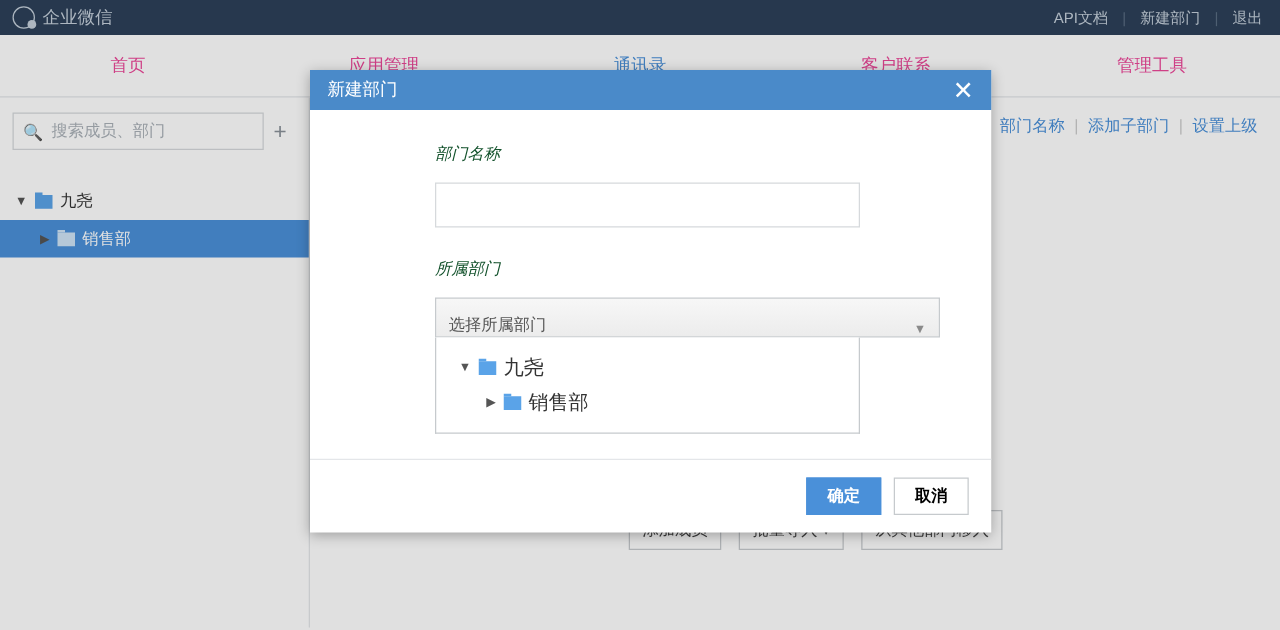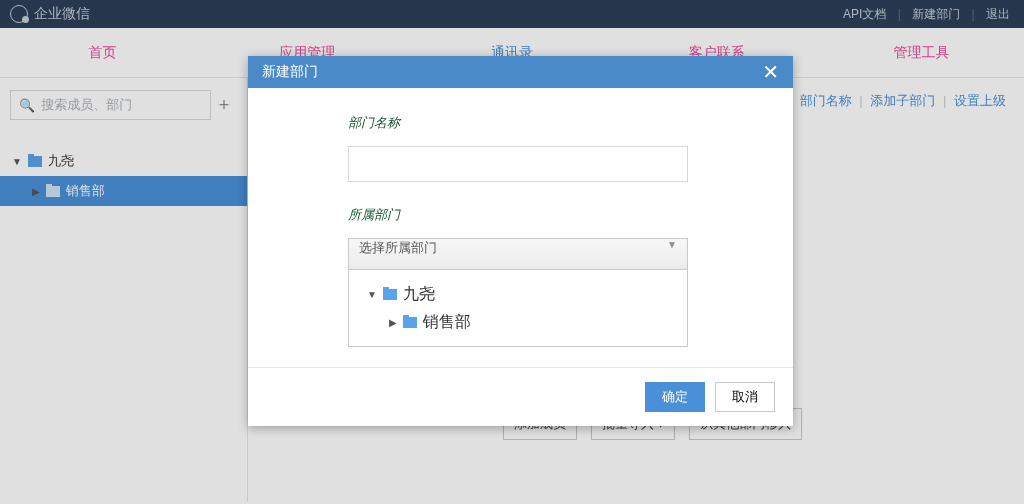--- a/index.html
+++ b/index.html
@@ -46,27 +46,27 @@
 
 .overlay { position: absolute; inset: 0; background: rgba(0,0,0,0.12); }
 
 
 .modal { position: absolute; top: 56px; left: 248px; width: 545px; background: #fff; box-shadow: 0 2px 10px rgba(0,0,0,0.3); }
 .modal-header { background: #4a8ac9; color: #fff; height: 32px; display: flex; align-items: center; justify-content: space-between; padding: 0 14px; font-size: 14px; }
 .modal-close { font-size: 20px; cursor: pointer; }
 .modal-body { padding: 26px 100px 20px; }
 .frm-label { font-size: 13px; color: #14532d; margin-bottom: 14px; font-style: italic; }
 .frm-input { width: 340px; height: 36px; border: 1px solid #d6d9dc; padding: 0 8px; font-size: 13px; margin-bottom: 24px; }
-.frm-select { width: 340px; height: 32px; border: 1px solid #c6cacd; background: linear-gradient(#f7f7f7,#ececec); display: flex; align-items: flex-start; justify-content: space-between; padding: 0 10px; font-size: 13px; color: #555; cursor: pointer; }
+.frm-select { width: 404px; height: 32px; border: 1px solid #c6cacd; background: linear-gradient(#f7f7f7,#ececec); display: flex; align-items: flex-end; justify-content: space-between; padding: 0 10px; font-size: 13px; color: #555; cursor: pointer; }
 .frm-select .caret { color: #8a8a8a; font-size: 10px; }
 .frm-dropdown { width: 340px; border: 1px solid #c6cacd; border-top: none; background: #fff; padding: 10px 0; }
 .frm-dropdown .tree-row { height: 28px; }
 .frm-dropdown .tree-row.child { padding-left: 40px; }
 .modal-footer { display: flex; justify-content: flex-end; gap: 10px; padding: 14px 18px; border-top: 1px solid #e4e6e9; }
-.btn { height: 30px; padding: 0 16px; font-size: 13px; border: 1px solid #c6cacd; background: #fff; cursor: pointer; }
+.btn { height: 30px; padding: 0 16px; font-size: 13px; border: 1px solid #c6cacd; background: #fff; cursor: pointer; font-weight: bold; }
 .btn.primary { background: #4a90d9; border-color: #4a90d9; color: #fff; }
 </style>
 </head>
 <body>
 
 <div class="top-header">
   <div class="brand">
     <span class="brand-icon"></span>
     <span>企业微信</span>
   </div>

